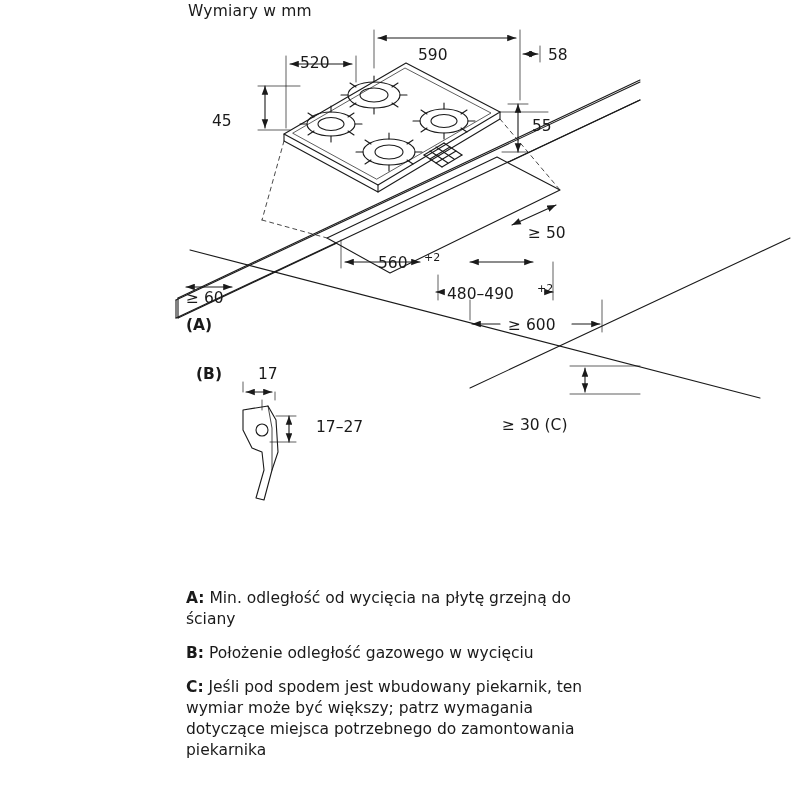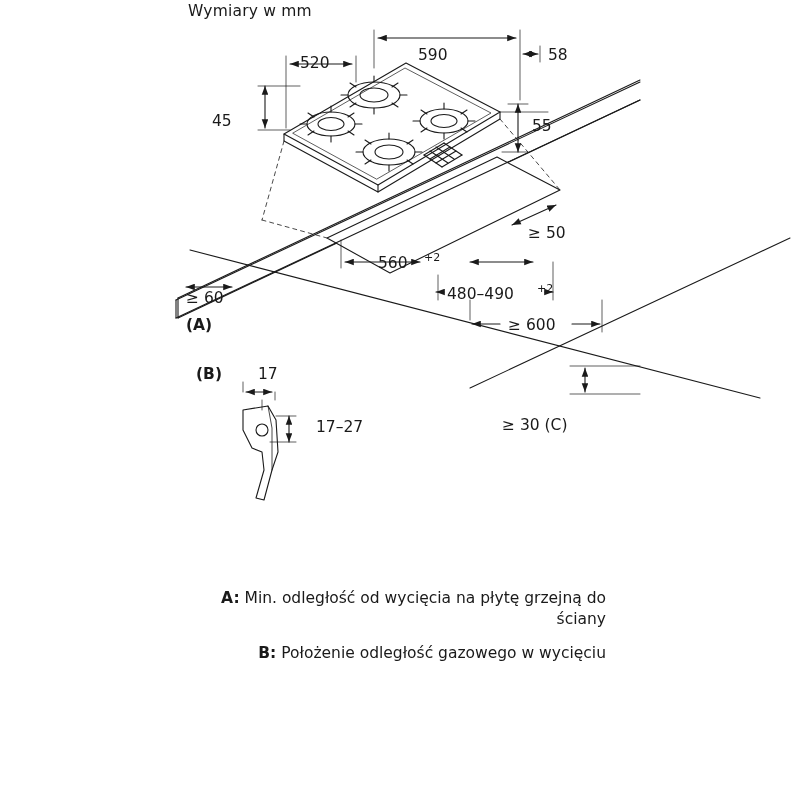--- a/index.html
+++ b/index.html
@@ -36,21 +36,20 @@
     height: 800px;
   }
   .legend {
     position: absolute;
     left: 186px;
     top: 588px;
     width: 420px;
     font-size: 15.5px;
     line-height: 21px;
     color: #1a1a1a;
-    text-align: right;
   }
   .legend-row {
     display: block;
     margin-bottom: 13px;
   }
   .legend-key {
     font-weight: bold;
   }
   .legend-text {
     font-weight: normal;
@@ -280,15 +279,19 @@
 
   <div class="legend">
     <div class="legend-row">
       <span class="legend-key">A:</span>
       <span class="legend-text legend-body">Min. odległość od wycięcia na płytę grzejną do ściany</span>
     </div>
     <div class="legend-row">
       <span class="legend-key">B:</span>
       <span class="legend-text legend-body">Położenie odległość gazowego w wycięciu</span>
     </div>
+    <div class="legend-row">
+      <span class="legend-key">C:</span>
+      <span class="legend-text legend-body">Jeśli pod spodem jest wbudowany piekarnik, ten wymiar może być większy; patrz wymagania dotyczące miejsca potrzebnego do zamontowania piekarnika</span>
+    </div>
   </div>
 
 </div>
 
 </body></html>

